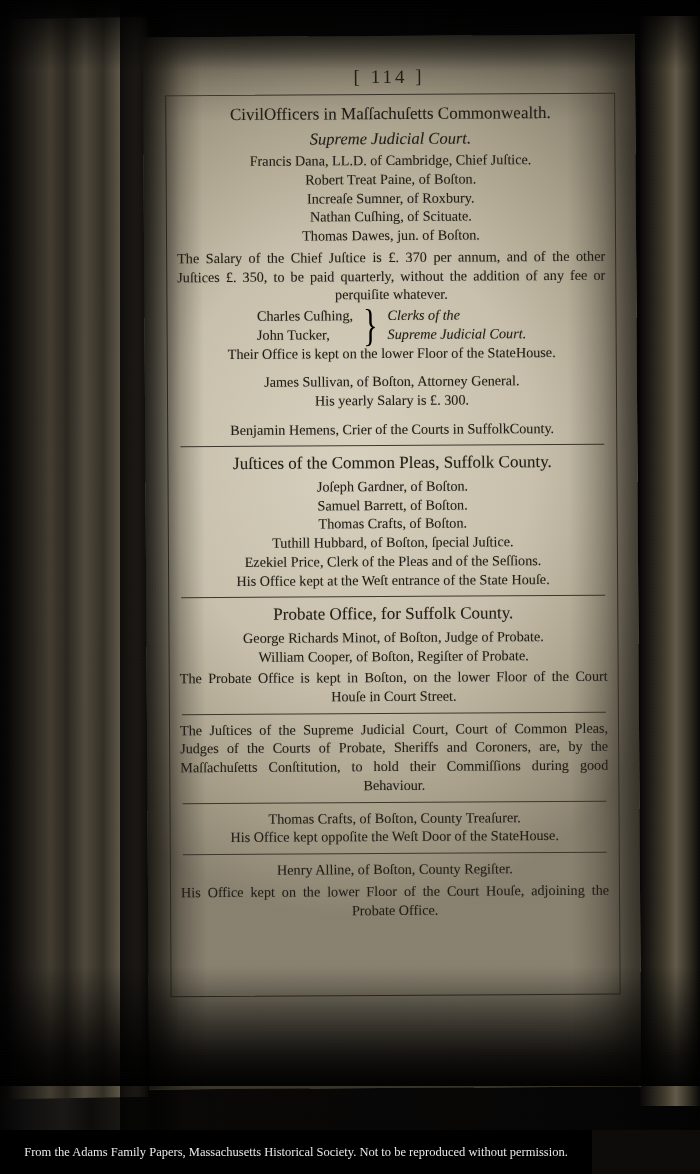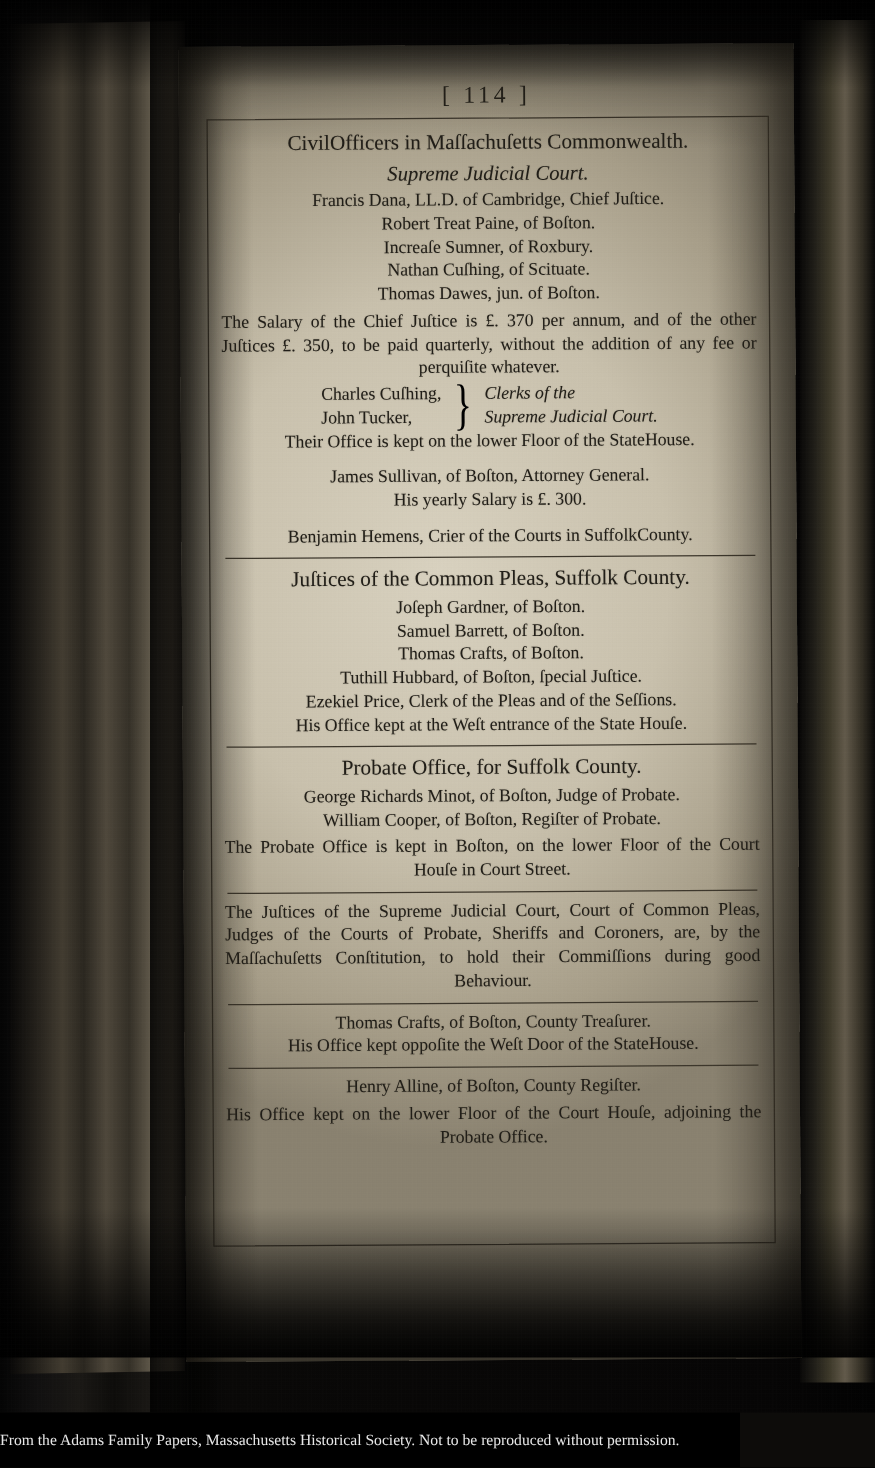--- a/index.html
+++ b/index.html
@@ -202,21 +202,21 @@
   
   .caption-bar {
     position: absolute;
     left: 0;
     bottom: 0;
     width: 592px;
     height: 44px;
     background: #000;
     display: flex;
     align-items: center;
-    justify-content: flex-start;
+    justify-content: center;
   }
   .caption-bar span {
     color: #e8e8e8;
     font-size: 12.5px;
     font-family: "Liberation Serif", serif;
   }
 
   
   .grain {
     position: absolute;

